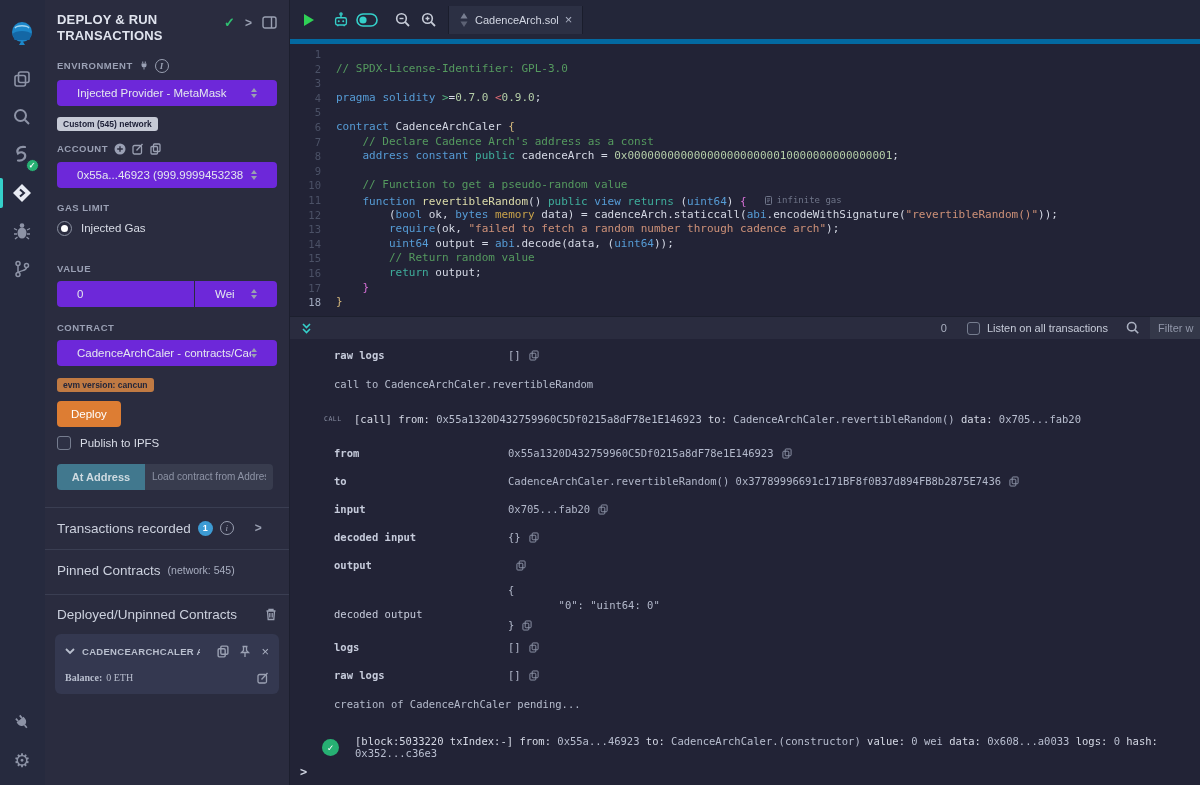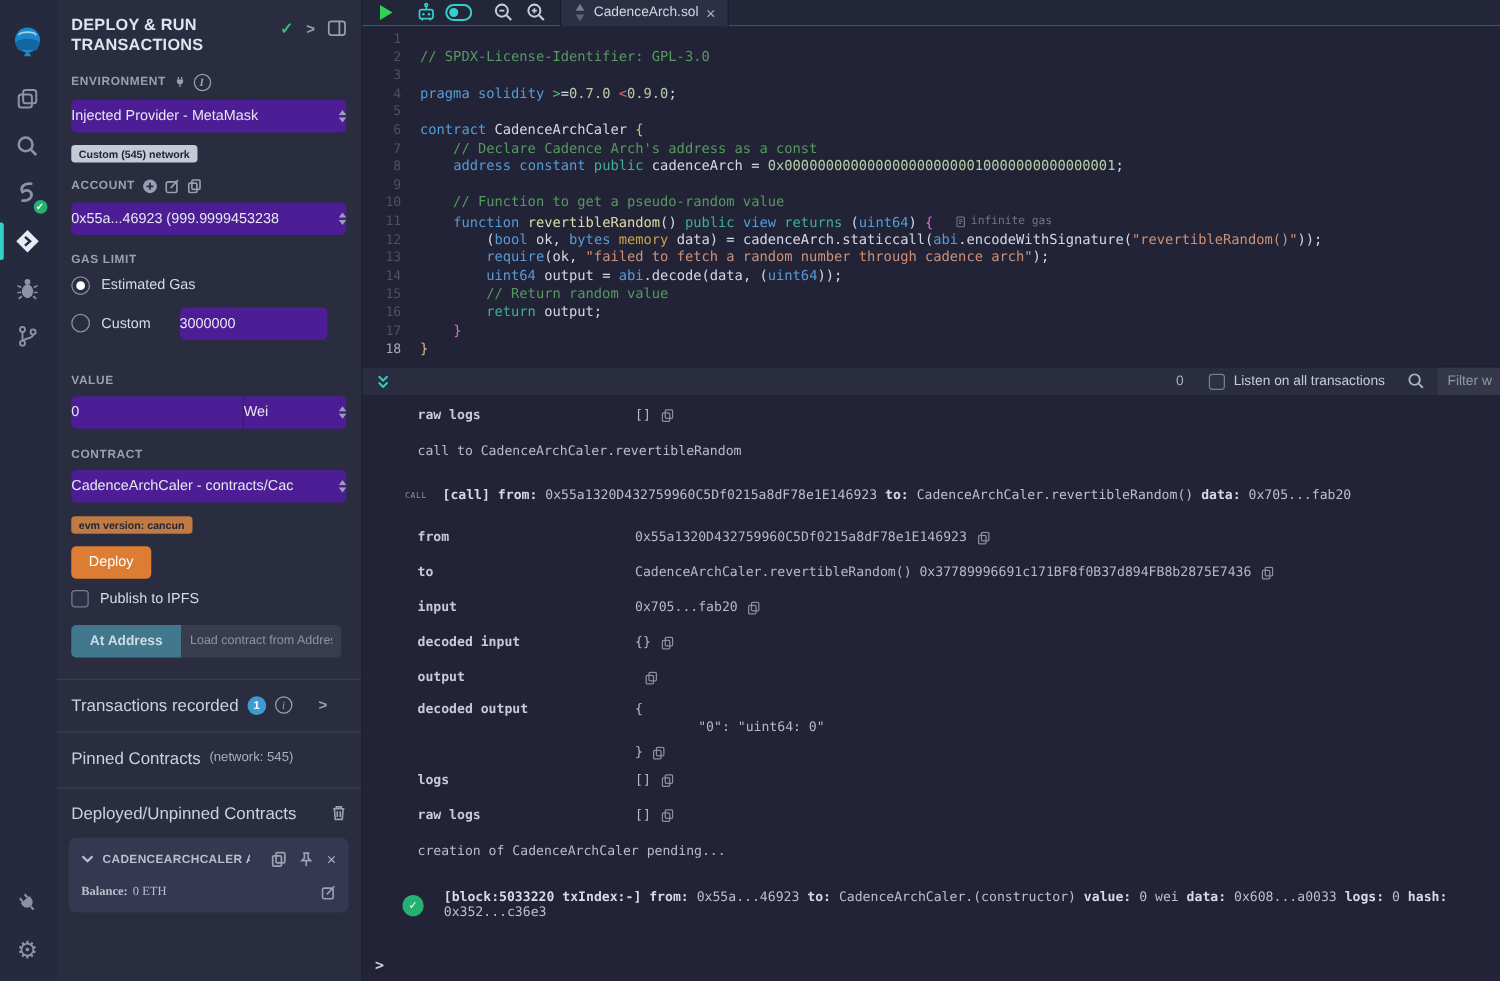--- a/index.html
+++ b/index.html
@@ -25,22 +25,22 @@
   .panel { width:245px; background:#2a2c3f; flex-shrink:0; padding:12px 12px 0 12px;
     overflow:hidden; border-right:1px solid #1c1f2e; color:#c8cdda; }
   .panel-head { display:flex; align-items:flex-start; }
   .panel-title { font-size:13px; font-weight:bold; color:#e0e4ee; line-height:1.25;
     text-transform:none; letter-spacing:.2px; width:150px; }
   .panel-head-icons { display:flex; gap:10px; margin-left:auto; align-items:center; margin-top:3px; }
   .ck { color:#2fbf71; font-size:13px; font-weight:bold; }
   .chev { color:#9aa0b2; font-size:12px; font-weight:bold; }
   .lbl { font-size:9.5px; font-weight:bold; letter-spacing:.5px; color:#9aa0b4;
     text-transform:uppercase; display:flex; align-items:center; gap:6px; }
-  .select,.input { background:#4c1d95; border-radius:4px; height:26px; display:flex;
-    align-items:center; padding:0 0; font-size:11.5px; color:#e4e7ef; }
+  .select,.input { background:#6d28d9; border-radius:4px; height:26px; display:flex;
+    align-items:center; padding:0 20px; font-size:11.5px; color:#e4e7ef; }
   .select .stepper { margin-left:auto; }
   .stepper { display:flex; flex-direction:column; gap:2px; }
   .stepper i { display:block; width:0; height:0; border-left:3.5px solid transparent;
     border-right:3.5px solid transparent; }
   .stepper .up { border-bottom:4px solid #9aa0b2; }
   .stepper .dn { border-top:4px solid #9aa0b2; }
   .mini-badge { display:inline-block; font-size:8.5px; font-weight:bold; padding:2px 6px;
     border-radius:3px; background:#c6cad6; color:#20233a; }
   .mini-badge.evm { background:#c07a43; color:#23263a; }
   .radio { width:15px; height:15px; border:1px solid #8a90a0; border-radius:50%; flex-shrink:0;
@@ -69,22 +69,22 @@
   .dep-head { display:flex; align-items:center; gap:7px; }
   .dep-name { font-size:9.5px; font-weight:bold; letter-spacing:.3px; color:#b9bfce;
     white-space:nowrap; overflow:hidden; width:118px; }
   .dep-icons { margin-left:auto; display:flex; gap:10px; align-items:center; color:#aab0c2; }
   .bal-row { display:flex; align-items:center; margin-top:13px; font-size:10px; color:#b9bfcf;font-family:Liberation Serif, serif; }
 
   
   .main { flex:1; display:flex; flex-direction:column; min-width:0; }
 
   
-  .ed-toolbar { height:21px; background:#232639; display:flex; align-items:center;
-    border-bottom:1px solid #0369a1; flex-shrink:0; }
+  .ed-toolbar { height:44px; background:#232639; display:flex; align-items:center;
+    border-bottom:5px solid #0369a1; flex-shrink:0; }
   .tool-ico { display:flex; align-items:center; justify-content:center; width:26px; height:28px; }
   .play-tri { width:0; height:0; border-top:6px solid transparent; border-bottom:6px solid transparent;
     border-left:10px solid #2fd156; }
   .tab { height:28px; background:#2c3044; display:flex; align-items:center; gap:6px; padding:0 10px;
     margin-left:6px; border-left:1px solid #1a1d2c; border-right:1px solid #1a1d2c; }
   .tab-label { font-size:11px; color:#d2d6e2; }
   .tab-close { color:#aab0c2; font-size:13px; line-height:1; }
 
   
   .editor { height:272px; background:#222336; overflow:hidden; flex-shrink:0;
@@ -113,23 +113,23 @@
   .th-filter::placeholder { color:#9298aa; }
   .terminal { flex:1; background:#222336; overflow:hidden; font-family:"DejaVu Sans Mono", monospace;
     font-size:10.5px; color:#b3b9cb; padding-top:2px; position:relative; }
   .t-kv { display:flex; align-items:center; height:28px; padding-left:44px; }
   .t-kv .t-label { width:174px; font-weight:bold; color:#c6cbdb; flex-shrink:0; }
   .t-val { display:flex; align-items:center; gap:8px; color:#b3b9cb; }
   .t-text { height:30px; display:flex; align-items:center; padding-left:44px; color:#b6bccd; }
   .t-call { display:flex; align-items:center; height:40px; padding-left:34px; }
   .t-call .call-badge { font-size:6.5px; color:#8a90a4; width:30px; text-transform:uppercase;
     letter-spacing:.5px; flex-shrink:0; }
-  .tb { font-weight:bold; color:#d6dae6; } .tn { color:#b9bfd0; }
+  .tb { font-weight:normal; color:#d6dae6; } .tn { color:#b9bfd0; }
   .t-ml { display:flex; padding-left:44px; margin:4px 0 2px 0; }
-  .t-ml .t-label { width:174px; font-weight:bold; color:#c6cbdb; flex-shrink:0; padding-top:1px; }
+  .t-ml .t-label { width:174px; font-weight:normal; color:#c6cbdb; flex-shrink:0; padding-top:1px;margin-top:24px; }
   .t-ml pre { font-family:inherit; line-height:15px; color:#b3b9cb; }
   .t-ml .ml-last { display:flex; gap:8px; align-items:center; margin-top:6px; }
   .t-block { display:flex; align-items:center; padding-left:32px; margin-top:12px; height:32px; }
   .ok-circ { width:17px; height:17px; border-radius:50%; background:#27b073; color:#fff;
     font-size:10px; font-weight:bold; display:flex; align-items:center; justify-content:center;
     margin-right:16px; flex-shrink:0; }
   .t-prompt { position:absolute; left:10px; bottom:6px; color:#cdd2df; font-size:12px;
     font-weight:bold; }
   svg.lin { stroke:#9aa0b2; fill:none; stroke-width:1.3; }
 </style>
@@ -259,28 +259,21 @@
           <i class="up"></i>
           <i class="dn"></i>
         </span>
     </div>
 
     <div class="lbl" style="margin-top:14px">
         <span>GAS LIMIT</span>
       </div>
     <div class="radio-row" style="margin-top:8px">
       <span class="radio sel"></span>
-      <span>Estimated Gas</span>
-    </div>
-    <div class="radio-row" style="margin-top:10px">
-      <span class="radio"></span>
-      <span>Custom</span>
-      <span class="input" style="width:118px;margin-left:14px">
-        <span>3000000</span>
-      </span>
+      <span>Injected Gas</span>
     </div>
 
     <div class="lbl" style="margin-top:27px">
         <span>VALUE</span>
       </div>
     <div style="display:flex;margin-top:7px">
       <span class="input" style="flex:1;border-radius:4px 0 0 4px;border-right:1px solid #2a2c3f">
         <span>0</span>
       </span>
       <span class="select" style="width:82px;border-radius:0 4px 4px 0">

